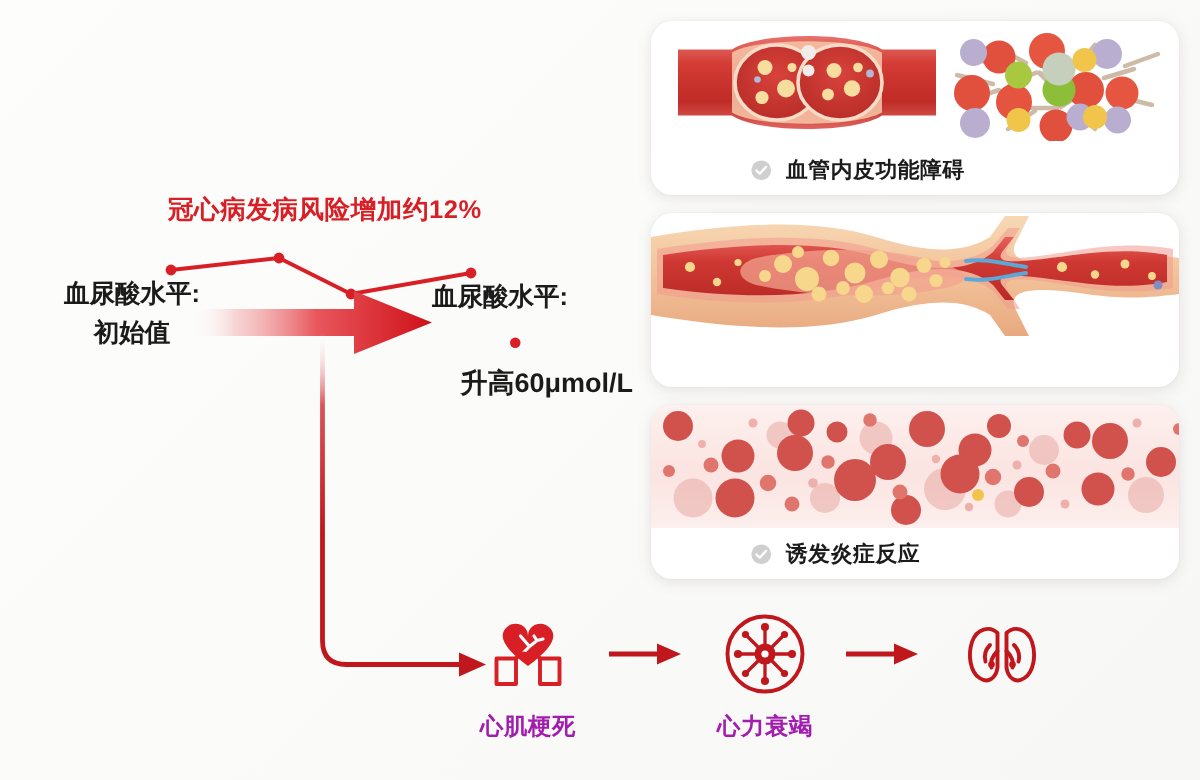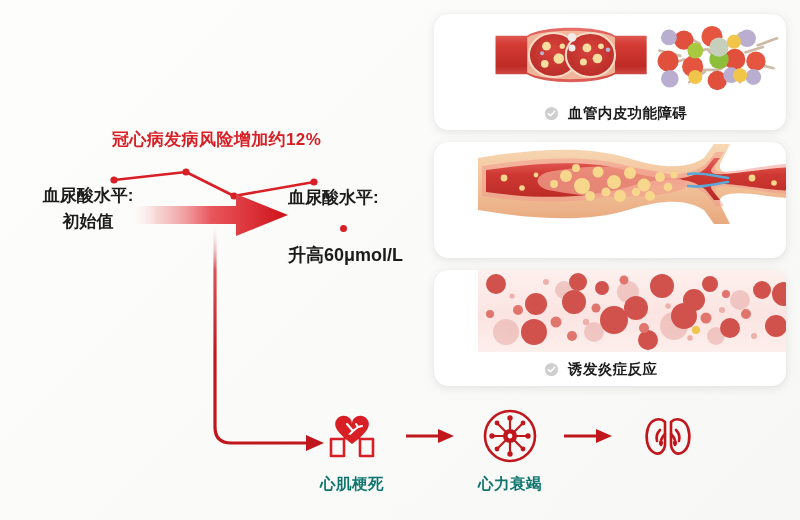--- a/index.html
+++ b/index.html
@@ -46,21 +46,21 @@
     color: #1b1b1b;
     white-space: nowrap;
   }
   .label-right .reddot {
     display: block;
     width: 7px; height: 7px;
     border-radius: 50%;
     background: #d81f26;
     margin: 14px 0 10px 52px;
   }
-  .label-right .val { font-size: 18px; }
+  .label-right .val { font-size: 18px; margin-left: 19px; }
 
   .big-arrow { position: absolute; left: 128px; top: 192px; }
   .flow-path { position: absolute; left: 170px; top: 215px; }
 
   
   .bottom-row {
     position: absolute;
     left: 300px; top: 404px;
     width: 420px; height: 110px;
     display: flex;
@@ -70,21 +70,21 @@
     width: 112px;
     display: flex;
     flex-direction: column;
     align-items: center;
   }
   .outcome .glyph { height: 64px; display: flex; align-items: center; }
   .outcome .cap {
     margin-top: 6px;
     font-size: 15.5px;
     font-weight: 700;
-    color: #0f766e;
+    color: #a21caf;
     white-space: nowrap;
     letter-spacing: .5px;
   }
   .step-arrow {
     width: 58px;
     display: flex;
     justify-content: center;
     align-items: center;
     height: 64px;
   }
@@ -98,21 +98,20 @@
     flex-direction: column;
     gap: 12px;
   }
   .card {
     background: #ffffff;
     border-radius: 14px;
     box-shadow: 0 2px 9px rgba(120,115,110,.17), 0 0 1px rgba(0,0,0,.07);
     overflow: hidden;
     height: 116px;
     position: relative;
-    padding-left: 44px;
   }
   .card-art {
     height: 82px;
     position: relative;
     overflow: hidden;
   }
   .card-label {
     height: 34px;
     display: flex;
     align-items: center;

